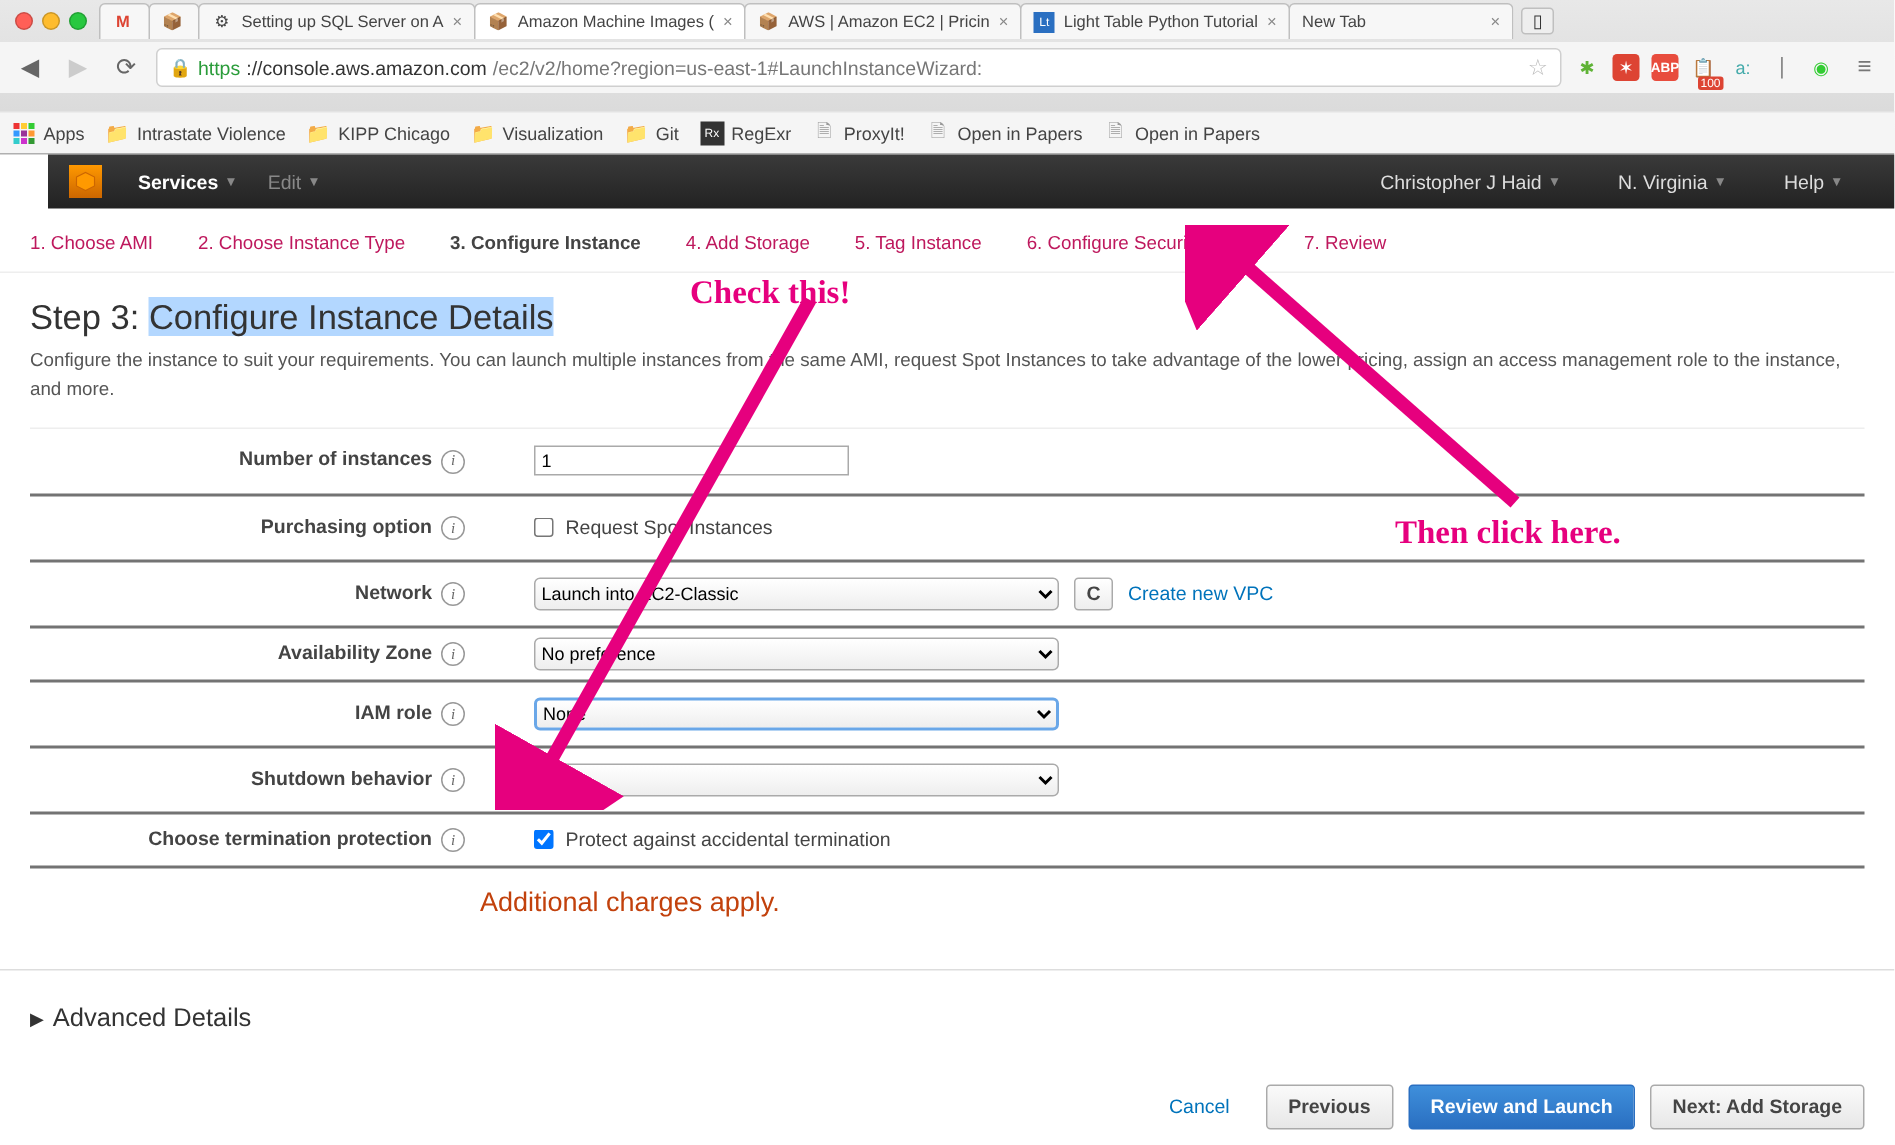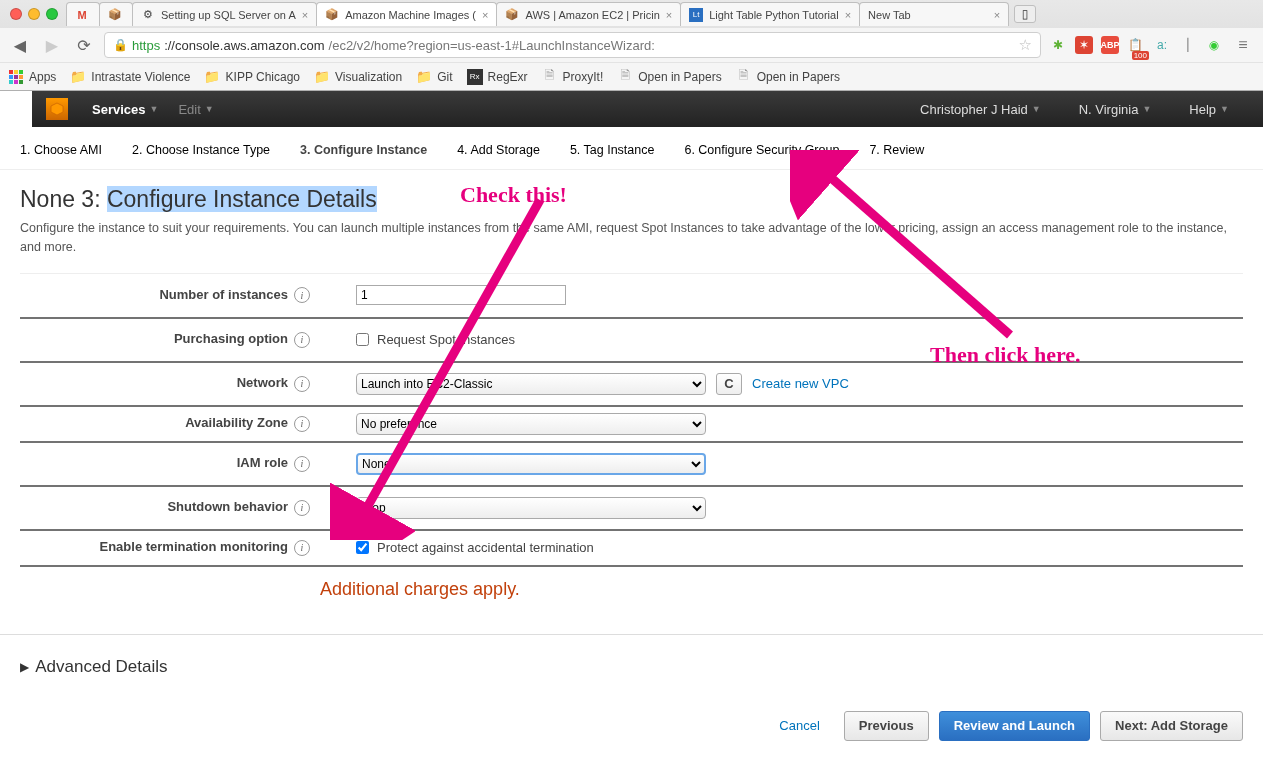--- a/index.html
+++ b/index.html
@@ -27,21 +27,21 @@
   .url-path { color:#777; }
   .star { color:#bbb; font-size:15px; margin-left:auto; }
   .ext-icons { display:flex; gap:8px; align-items:center; }
   .ext { width:18px; height:18px; display:flex; align-items:center; justify-content:center; font-size:12px; border-radius:3px; }
   .ext.evernote{color:#5fb336;} .ext.abp{background:#e84c3d;color:#fff;font-size:9px;font-weight:bold;}
   .ext.red{background:#d43; color:#fff;} .ext.cal{position:relative;color:#d43;}
   .ext.badge::after{content:"100"; position:absolute; bottom:-6px; right:-4px; background:#d43; color:#fff; font-size:8px; padding:0 2px; border-radius:2px;}
   .ext.a{color:#4aa;} .ext.pipe{color:#888;} .ext.green{color:#3c3;}
   .menu-btn { width:24px; text-align:center; color:#777; font-size:16px; }
   
-  .bm-row { display:flex; align-items:center; height:28px; padding:0 8px; gap:14px; background:#f5f5f5; border-top:1px solid #e3e3e3; font-size:12px; color:#444; }
+  .bm-row { display:flex; align-items:center; height:28px; padding:0 8px; gap:14px; background:#f5f5f5; border-top:1px solid #e3e3e3; font-size:12px; color:#444;margin-top:12px; }
   .bm-item { display:flex; align-items:center; gap:5px; cursor:default; }
   .bm-icon { width:16px; height:16px; display:flex; align-items:center; justify-content:center; }
   .folder { color:#7bb3e0; font-size:13px; }
   .page-ic { color:#999; font-size:12px; }
   .apps-grid { display:grid; grid-template-columns:repeat(3,4px); grid-template-rows:repeat(3,4px); gap:1px; }
   .apps-grid span { background:#777; }
   .apps-grid span:nth-child(1){background:#e33;} .apps-grid span:nth-child(2){background:#fc3;} .apps-grid span:nth-child(3){background:#3c3;}
   .apps-grid span:nth-child(4){background:#39f;} .apps-grid span:nth-child(5){background:#939;} .apps-grid span:nth-child(6){background:#f93;}
   .apps-grid span:nth-child(7){background:#3cc;} .apps-grid span:nth-child(8){background:#c3c;} .apps-grid span:nth-child(9){background:#393;}
   .regexr { background:#333; color:#fff; font-size:8px; width:16px; height:16px; display:flex; align-items:center; justify-content:center; }
@@ -51,21 +51,21 @@
   .aws-logo { width:22px; height:22px; background:linear-gradient(#f90,#c60); margin-right:24px; display:flex; align-items:center; justify-content:center; transform:rotate(0deg); }
   .aws-logo svg { width:18px; height:18px; }
   .aws-menu { display:flex; align-items:center; gap:4px; margin-right:20px; cursor:default; }
   .aws-menu.bold { color:#fff; font-weight:bold; }
   .aws-menu .caret { font-size:9px; color:#888; }
   .aws-right { margin-left:auto; display:flex; gap:18px;align-items:flex-end; }
   
   
   .wizard { padding:0; }
   .wiz-tabs { display:flex; gap:30px; padding:16px 20px 12px; border-bottom:1px solid #eee; font-size:12.5px; }
-  .wiz-tab { color:#000000; }
+  .wiz-tab { color:#be185d; }
   .wiz-tab.active { color:#444; font-weight:bold; }
   
   .content { padding:16px 20px 24px; }
   .step-h { font-size:23px; font-weight:normal; color:#333; margin-bottom:6px; }
   .step-h .hl { background:#b3d7ff; }
   .desc { font-size:12.5px; color:#555; line-height:1.5; margin-bottom:16px; }
   
   .form-row { display:flex; align-items:center; min-height:44px; border-top:2px solid #737373; }
   .form-row:first-of-type { border-top:1px solid #eee; }
   .form-label { width:300px; text-align:right; padding-right:10px; font-weight:bold; color:#444; font-size:13px; }
@@ -247,21 +247,21 @@
     <span class="wiz-tab">1. Choose AMI</span>
     <span class="wiz-tab">2. Choose Instance Type</span>
     <span class="wiz-tab active">3. Configure Instance</span>
     <span class="wiz-tab">4. Add Storage</span>
     <span class="wiz-tab">5. Tag Instance</span>
     <span class="wiz-tab">6. Configure Security Group</span>
     <span class="wiz-tab">7. Review</span>
   </div>
 
   <div class="content">
-    <h1 class="step-h"><span>None 3: </span><span class="hl">Configure Instance Details</span></h1>
+    <h1 class="step-h"><span>Step 3: </span><span class="hl">Configure Instance Details</span></h1>
     <p class="desc">Configure the instance to suit your requirements. You can launch multiple instances from the same AMI, request Spot Instances to take advantage of the lower pricing, assign an access management role to the instance, and more.</p>
 
     <div class="form-row">
       <div class="form-label"><span>Number of instances</span><span class="info-ic">i</span></div>
       <div class="form-ctrl">
             <input type="text" value="1" style="">
           </div>
     </div>
     <div class="form-row">
       <div class="form-label"><span>Purchasing option</span><span class="info-ic">i</span></div>
@@ -292,21 +292,21 @@
             <select class="iam"><option>None</option></select>
           </div>
     </div>
     <div class="form-row">
       <div class="form-label"><span>Shutdown behavior</span><span class="info-ic">i</span></div>
       <div class="form-ctrl">
             <select><option>Stop</option></select>
           </div>
     </div>
     <div class="form-row" style="min-height:36px">
-      <div class="form-label"><span>Enable termination monitoring</span><span class="info-ic">i</span></div>
+      <div class="form-label"><span>Choose termination protection</span><span class="info-ic">i</span></div>
       <div class="form-ctrl">
             <label>
               <input type="checkbox" checked="" style="">
               <span>Protect against accidental termination</span>
             </label>
           </div>
     </div>
     <div class="form-row mon-block" style="padding:10px 0">
       <div style="margin-left:300px" class="sublink">Additional charges apply.</div>
     </div>

